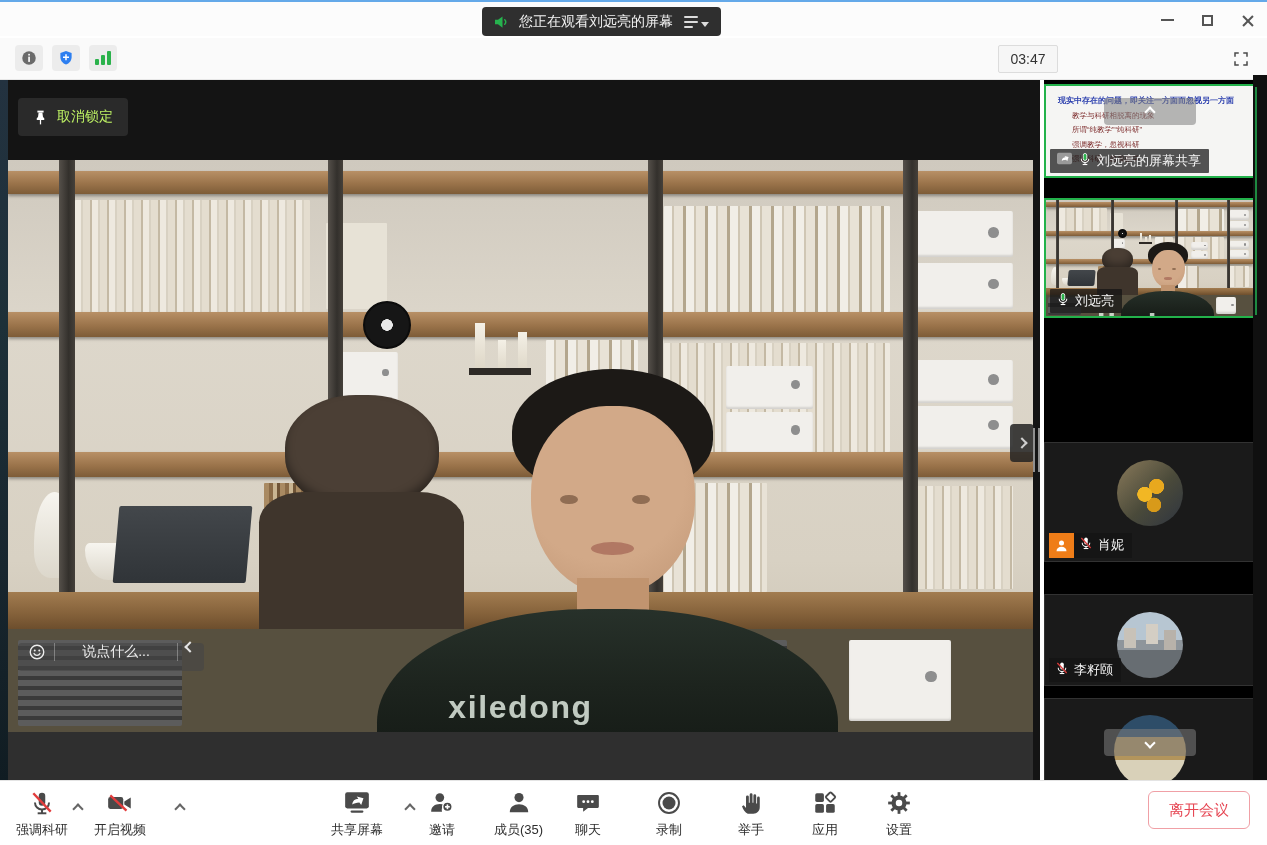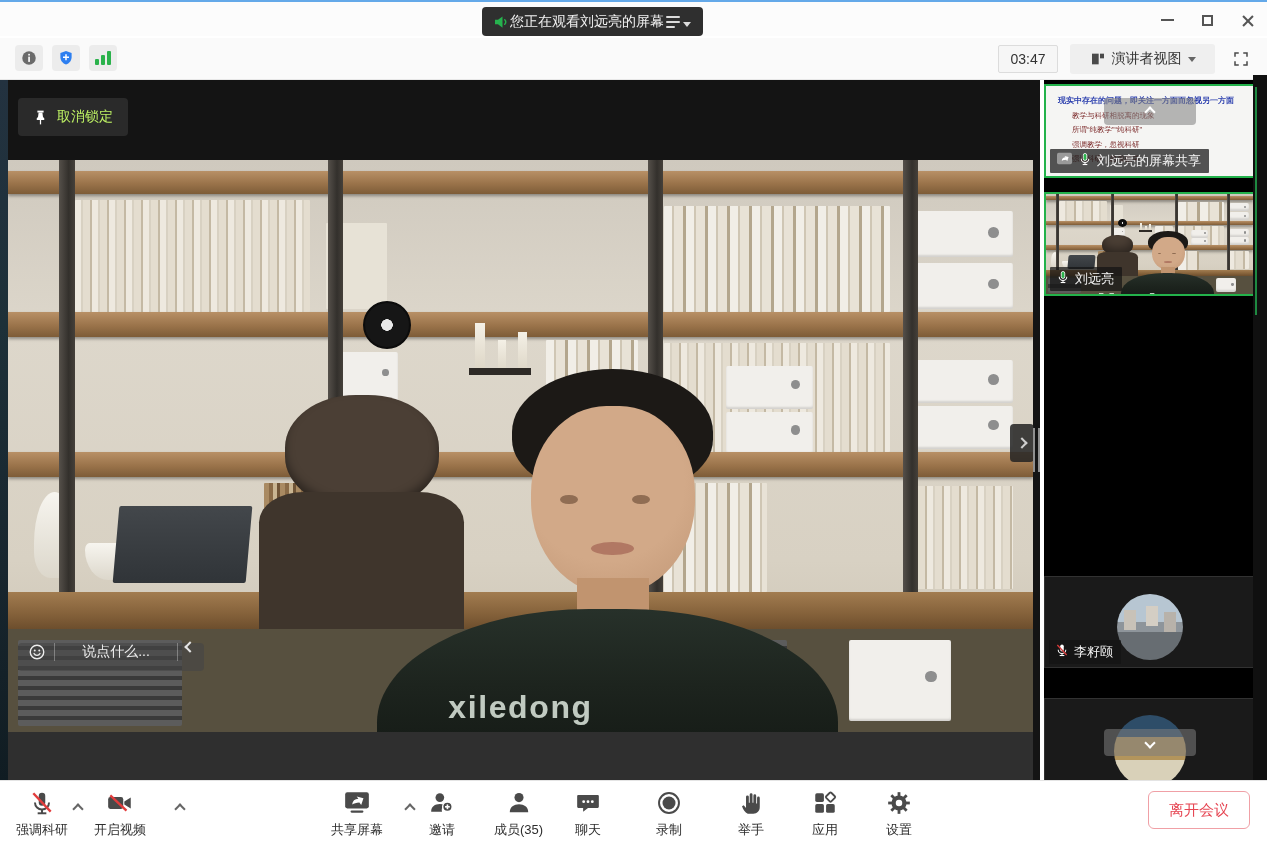--- a/index.html
+++ b/index.html
@@ -1,21 +1,21 @@
 <!DOCTYPE html>
 <html><head>
 <meta charset="utf-8">
 <style>
   * { margin:0; padding:0; box-sizing:border-box; }
   body { font-family:"Liberation Sans","DejaVu Sans",sans-serif; background:#888; }
   .app { position:relative; width:1267px; height:845px; background:#fff; overflow:hidden; }
 
   
   .titlebar { position:absolute; left:0; top:0; width:100%; height:36px; background:#fcfcfc; border-top:2px solid #64a9e9; }
-  .banner { position:absolute; left:482px; top:5px; height:29px; background:#2f2f2f; border-radius:4px; display:flex; align-items:center; padding:0 10px; }
+  .banner { position:absolute; left:482px; top:5px; height:29px; background:#2f2f2f; border-radius:4px; display:flex; align-items:center; padding:0 10px; gap:9px; }
   .banner-text { color:#f2f2f2; font-size:14px; white-space:nowrap; }
   .banner-menu { display:flex; align-items:flex-end; gap:3px; padding:2px 2px; cursor:pointer; }
   .bars { display:flex; flex-direction:column; gap:3px; }
   .bars i { display:block; height:2px; background:#dcdcdc; border-radius:1px; }
   .bars i:nth-child(1){ width:14px; } .bars i:nth-child(2){ width:14px; } .bars i:nth-child(3){ width:9px; }
   .tri-down { width:0; height:0; border-left:4px solid transparent; border-right:4px solid transparent; border-top:5px solid #dcdcdc; margin-bottom:1px; }
   .win-controls { position:absolute; top:4px; right:0; display:flex; }
   .win-btn { width:40px; height:28px; display:flex; align-items:center; justify-content:center; cursor:pointer; }
   .ic-min { width:13px; height:2px; background:#555; }
   .ic-max { width:11px; height:11px; border:2px solid #555; }
@@ -164,28 +164,20 @@
       </svg>
     </div>
     <div class="tb-btn" style="left:89px">
       <span class="signal">
           <i></i>
           <i></i>
           <i></i>
         </span>
     </div>
     <div class="timer-box">03:47</div>
-    <div class="view-btn">
-      <svg width="16" height="16" viewBox="0 0 24 24">
-        <rect x="3" y="4" width="10" height="16" fill="#4a4a4a"></rect>
-        <rect x="15" y="4" width="6" height="7" fill="#4a4a4a"></rect>
-      </svg>
-      <span>演讲者视图</span>
-      <span class="caret-down"></span>
-    </div>
     <div class="fs-btn">
       <svg width="18" height="18" viewBox="0 0 24 24">
         <path d="M4 9V4h5 M15 4h5v5 M20 15v5h-5 M9 20H4v-5" fill="none" stroke="#4a4a4a" stroke-width="2"></path>
       </svg>
     </div>
   </div>
 
   <div class="stage">
     <div class="edge-sliver"></div>
 
@@ -313,21 +305,21 @@
         <svg width="14" height="14" viewBox="0 0 24 24">
           <rect x="9" y="2.5" width="6" height="12" rx="3" fill="#2bb34b" stroke="#fff" stroke-width="1.4"></rect>
           <path d="M5.5 11.5a6.5 6.5 0 0 0 13 0" fill="none" stroke="#fff" stroke-width="1.8"></path>
           <line x1="12" y1="18" x2="12" y2="21.5" stroke="#fff" stroke-width="1.8"></line>
           <line x1="8" y1="21.5" x2="16" y2="21.5" stroke="#fff" stroke-width="1.8"></line>
         </svg>
         <span class="nm">刘远亮的屏幕共享</span>
       </div>
     </div>
 
-    <div class="tile green" style="top:112px;height:104px">
+    <div class="tile green" style="top:118px;height:120px">
       <div style="position:absolute;inset:0;font-size:7px">
           <div class="scene">
 
         <div class="wood" style="left:0;top:2%;width:100%;height:4%"></div>
         <div class="b1 books" style="left:6.5%;top:7%;width:23%;height:19.5%"></div>
         <div class="books" style="left:31%;top:11%;width:6%;height:15%;background:#e7e2d6"></div>
         <div class="b2 books" style="left:64%;top:8%;width:22%;height:18.5%"></div>
         <div class="drawerbox" style="left:88.5%;top:9%;width:9.5%;height:8%">
               <span class="dot" style="top:34%"></span>
             </div>
@@ -396,22 +388,41 @@
           <rect x="9" y="2.5" width="6" height="12" rx="3" fill="#2bb34b" stroke="#fff" stroke-width="1.4"></rect>
           <path d="M5.5 11.5a6.5 6.5 0 0 0 13 0" fill="none" stroke="#fff" stroke-width="1.8"></path>
           <line x1="12" y1="18" x2="12" y2="21.5" stroke="#fff" stroke-width="1.8"></line>
           <line x1="8" y1="21.5" x2="16" y2="21.5" stroke="#fff" stroke-width="1.8"></line>
         </svg>
         <span class="nm">刘远亮</span>
       </div>
     </div>
 
 
-
-    <div class="tile" style="top:496px;height:92px">
+    <div class="tile" style="top:362px;height:120px">
+      <div class="avatar av-xiao" style="top:17px;width:66px;height:66px"></div>
+      <div class="name-label">
+        <span class="host-badge">
+          <svg width="15" height="15" viewBox="0 0 24 24">
+              <circle cx="12" cy="8" r="4" fill="#fff"></circle>
+              <path d="M4 21c0-4.5 3.5-7 8-7s8 2.5 8 7z" fill="#fff"></path>
+            </svg>
+        </span>
+        <svg width="14" height="14" viewBox="0 0 24 24">
+          <rect x="9" y="2.5" width="6" height="12" rx="3" fill="#fff"></rect>
+          <path d="M5.5 11.5a6.5 6.5 0 0 0 13 0" fill="none" stroke="#fff" stroke-width="1.8"></path>
+          <line x1="12" y1="18" x2="12" y2="21.5" stroke="#fff" stroke-width="1.8"></line>
+          <line x1="8" y1="21.5" x2="16" y2="21.5" stroke="#fff" stroke-width="1.8"></line>
+          <line x1="4" y1="3.5" x2="20" y2="20.5" stroke="#d83a3a" stroke-width="2.2"></line>
+        </svg>
+        <span class="nm">肖妮</span>
+      </div>
+    </div>
+
+    <div class="tile" style="top:514px;height:92px">
       <div class="avatar av-li" style="top:17px;width:66px;height:66px"></div>
       <div class="name-label">
         <svg width="14" height="14" viewBox="0 0 24 24">
           <rect x="9" y="2.5" width="6" height="12" rx="3" fill="#fff"></rect>
           <path d="M5.5 11.5a6.5 6.5 0 0 0 13 0" fill="none" stroke="#fff" stroke-width="1.8"></path>
           <line x1="12" y1="18" x2="12" y2="21.5" stroke="#fff" stroke-width="1.8"></line>
           <line x1="8" y1="21.5" x2="16" y2="21.5" stroke="#fff" stroke-width="1.8"></line>
           <line x1="4" y1="3.5" x2="20" y2="20.5" stroke="#d83a3a" stroke-width="2.2"></line>
         </svg>
         <span class="nm">李籽颐</span>

